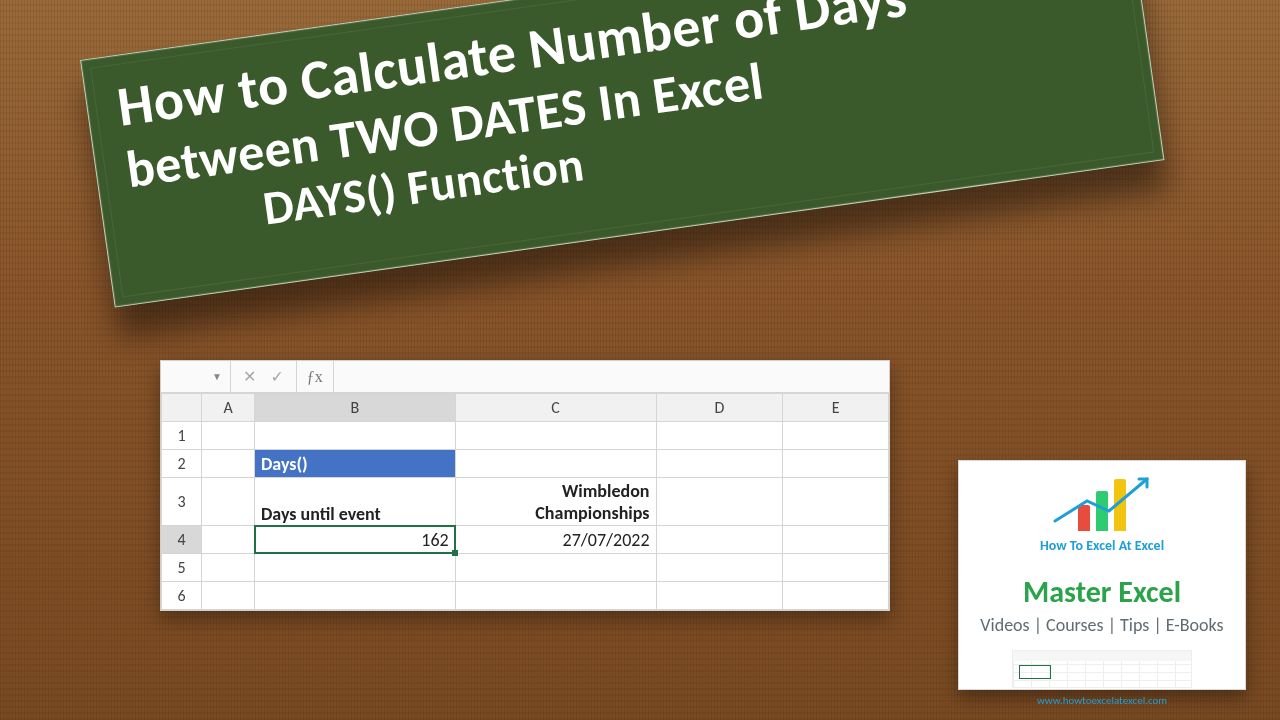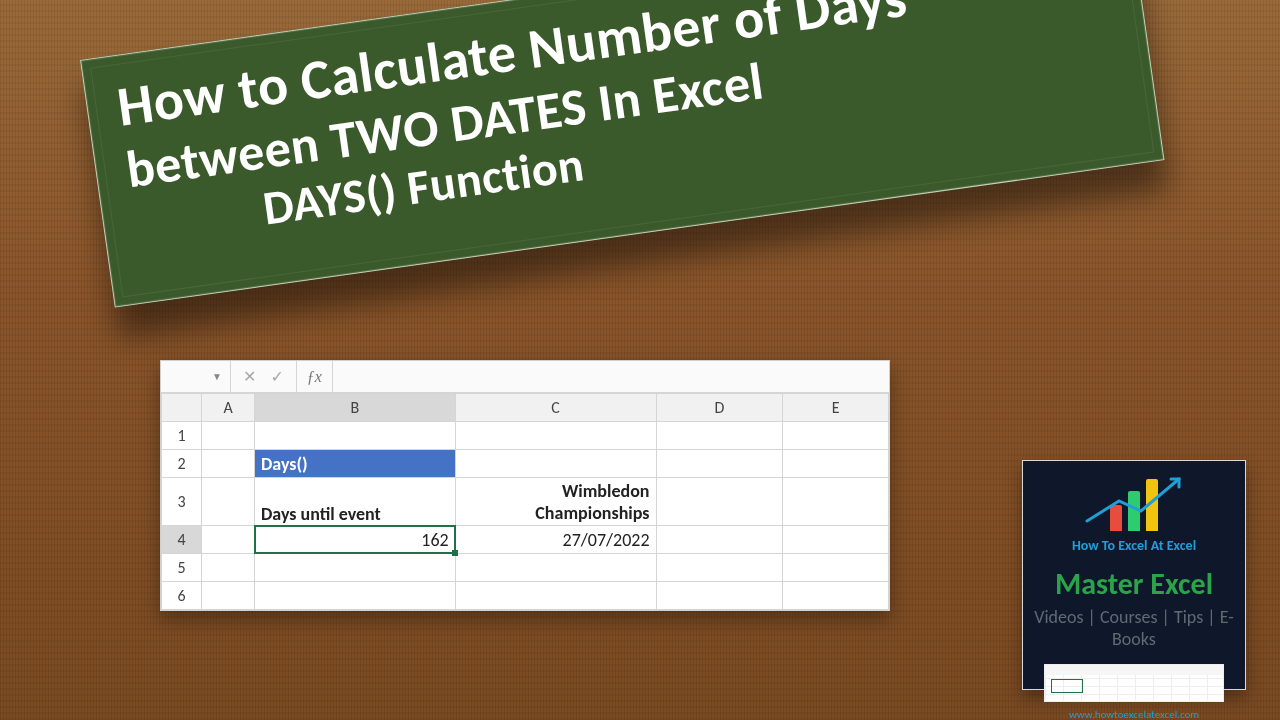--- a/index.html
+++ b/index.html
@@ -66,21 +66,21 @@
   }
   .namebox{
     width:70px; height:100%; border-right:1px solid #d5d5d5;
     display:flex; align-items:center; justify-content:flex-end; padding:0 8px;
     color:#777;
   }
   .namebox .dd{ margin-left:6px; color:#888; font-size:10px;}
   .fbtns{ display:flex; align-items:center; gap:14px; padding:0 12px; color:#a7a7a7; border-right:1px solid #d5d5d5; height:100%;}
   .fbtns .x{ font-size:16px; font-weight:300;}
   .fbtns .chk{ font-size:16px;}
-  .fx{ font-style:italic; font-family:"Times New Roman",serif; font-size:16px; color:#777; padding:0 10px; border-right:1px solid #d5d5d5; height:100%; display:flex; align-items:center;}
+  .fx{ font-family:"Times New Roman",serif; font-size:16px; color:#777; padding:0 10px; border-right:1px solid #d5d5d5; height:100%; display:flex; align-items:center;}
   .formula{ padding:0 10px; flex:1; }
 
   table.grid { border-collapse: collapse; width:100%; table-layout:fixed; }
   table.grid th, table.grid td {
     border: 1px solid #d5d5d5;
     height: 28px;
     padding: 0 6px;
     background:#fff;
   }
   table.grid th {
@@ -116,36 +116,36 @@
     right:-3px; bottom:-3px;
     width:6px; height:6px;
     background:#1f7246;
   }
 
   
   .card{
     position:absolute;
     right:34px;
     bottom:30px;
-    width:224px;
+    width:288px;
     height:230px;
-    background:#0f172a;
+    background:#ffffff;
     border:1px solid #d9d9d9;
     box-shadow:0 8px 16px rgba(0,0,0,0.35);
     text-align:center;
     padding:14px 10px 8px 10px;
   }
   .chart-ico{ display:flex; justify-content:center; align-items:flex-end; gap:6px; height:56px; position:relative; margin-bottom:6px;}
   .chart-ico .bar{ width:12px; border-radius:2px 2px 0 0;}
   .chart-ico .b1{height:26px;background:#e74c3c;}
   .chart-ico .b2{height:40px;background:#2ecc71;}
   .chart-ico .b3{height:52px;background:#f1c40f;}
   .chart-ico svg{position:absolute; left:50%; transform:translateX(-50%); top:-4px;}
   .card .t1{ color:#1f9fd6; font-size:14px; font-weight:600;}
-  .card .t2{ color:#2aa34a; font-size:30px; font-weight:700; margin:11px 0 4px;}
+  .card .t2{ color:#2aa34a; font-size:30px; font-weight:700; margin:19px 0 4px;}
   .card .t3{ color:#5f6b72; font-size:18px;}
   .card .mini{
     margin:14px auto 6px; width:180px; height:38px; background:#fff; border:1px solid #eee;
     background-image:
       linear-gradient(#f6f6f6,#f6f6f6),
       repeating-linear-gradient(0deg,#eee 0 1px,transparent 1px 8px),
       repeating-linear-gradient(90deg,#eee 0 1px,transparent 1px 18px);
     background-size:100% 10px,100% 100%,100% 100%;
     background-position:0 0,0 10px,0 10px;
     background-repeat:no-repeat;

